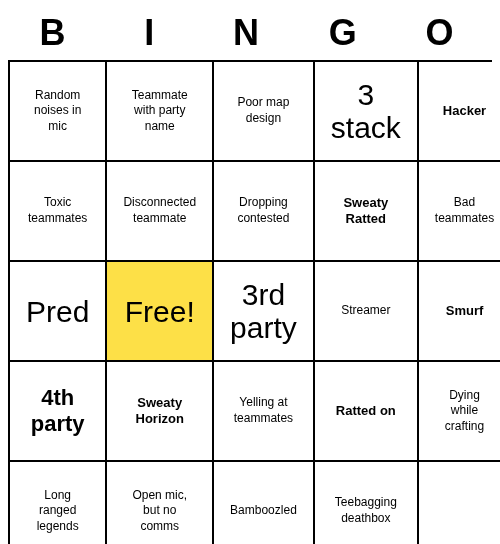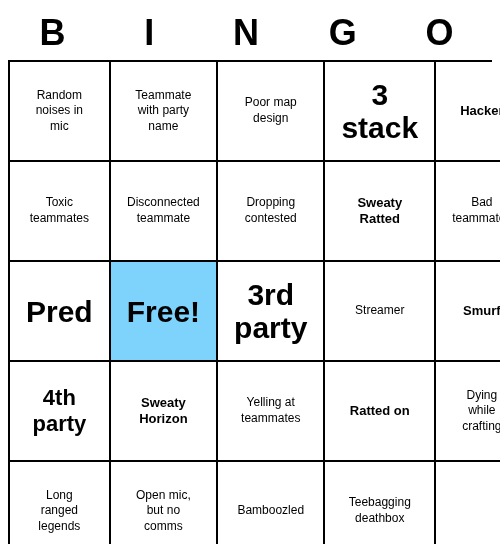--- a/index.html
+++ b/index.html
@@ -50,21 +50,21 @@
       font-size: 12px;
       line-height: 1.3;
     }
     .cell-text.large {
       font-size: 22px;
       font-weight: bold;
       line-height: 1.2;
     }
     .cell-text.xlarge {
       font-size: 30px;
-      font-weight: bold;
+      font-weight: normal;
       line-height: 1.1;
     }
     .cell-text.medium {
       font-size: 13px;
       font-weight: bold;
       line-height: 1.2;
     }
   </style>
 </head>
 <body>
@@ -106,21 +106,21 @@
     </div>
     <div class="cell">
       <span class="cell-text medium">Sweaty Ratted</span>
     </div>
     <div class="cell">
       <span class="cell-text">Bad teammates</span>
     </div>
     <div class="cell">
       <span class="cell-text xlarge">Pred</span>
     </div>
-    <div class="cell" style="background: #7dd3fc;">
+    <div class="cell" style="background: #fde047;">
       <span class="cell-text xlarge">Free!</span>
     </div>
     <div class="cell">
       <span class="cell-text xlarge">3rd party</span>
     </div>
     <div class="cell">
       <span class="cell-text">Streamer</span>
     </div>
     <div class="cell">
       <span class="cell-text medium">Smurf</span>

